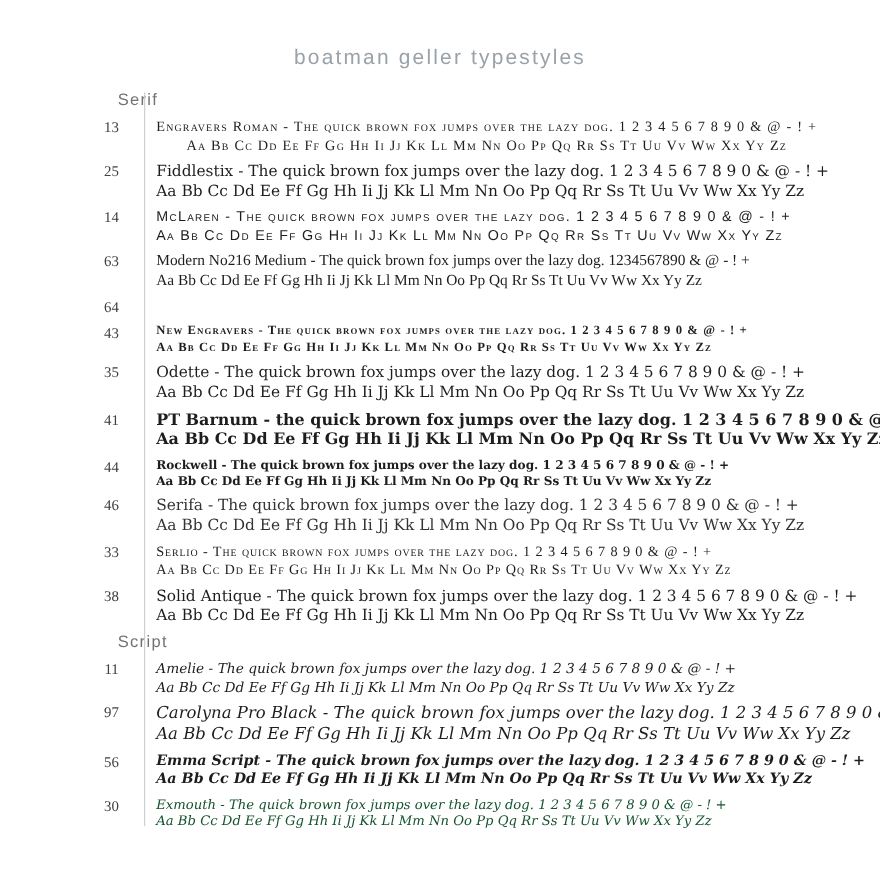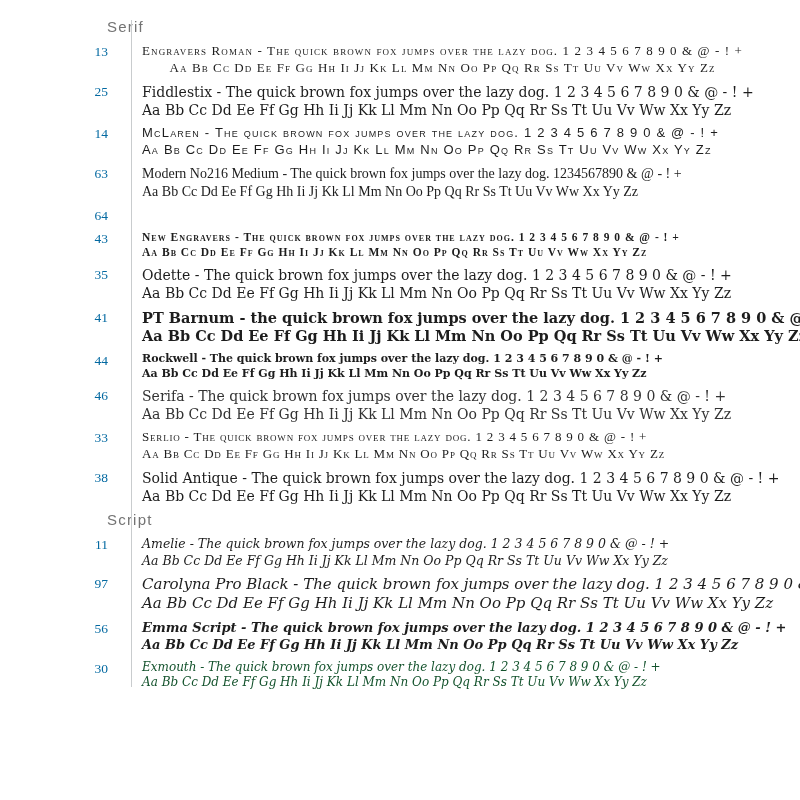--- a/index.html
+++ b/index.html
@@ -41,21 +41,21 @@
   .section-label.script { margin-top: 5px; }
   .row { display: flex; align-items: flex-start; margin-bottom: 6px; }
   .num {
     flex: 0 0 126px;
     box-sizing: border-box;
     text-align: right;
     padding-right: 18px;
     padding-top: 1px;
     font-family: "Liberation Serif", serif;
     font-size: 13.5px;
-    color: #0369a1;
+    color: #404040;
   }
   .lines { padding-left: 16px; }
   .sample, .alphabet { line-height: 1.3; white-space: nowrap; color: #1d1d1d; }
 
   
   .f-engravers   .sample, .f-engravers   .alphabet { font-family:"Liberation Serif",serif; font-variant:small-caps; font-size:13px; letter-spacing:1.1px;text-align:center; }
   .f-fiddlestix  .sample, .f-fiddlestix  .alphabet { font-family:"DejaVu Serif",serif; font-size:14px; }
   .f-mclaren     .sample, .f-mclaren     .alphabet { font-family:"Liberation Sans",sans-serif; font-variant:small-caps; font-size:13px; letter-spacing:1.2px; }
   .f-modern      .sample, .f-modern      .alphabet { font-family:"Liberation Serif",serif; font-size:14px; }
   .f-naive       .sample, .f-naive       .alphabet { font-family:"Liberation Sans",sans-serif; font-weight:300; font-size:13.5px; letter-spacing:0.6px; color:#2c2c2c; }
@@ -68,20 +68,21 @@
   .f-solidantique .sample, .f-solidantique .alphabet { font-family:"DejaVu Serif",serif; font-weight:300; font-size:14px; }
   .f-amelie      .sample, .f-amelie      .alphabet { font-family:"DejaVu Serif",serif; font-style:italic; font-size:12.5px; }
   .f-carolyna    .sample, .f-carolyna    .alphabet { font-family:"DejaVu Serif",serif; font-style:italic; font-size:15px; }
   .f-emma        .sample, .f-emma        .alphabet { font-family:"DejaVu Serif",serif; font-style:italic; font-weight:700; font-size:13px; }
   .f-exmouth     .sample, .f-exmouth     .alphabet { font-family:"DejaVu Serif",serif; font-style:italic; font-size:12px; color:#14532d; }
 </style>
 </head>
 <body>
 
 <div class="page">
+  <div class="title">boatman geller typestyles</div>
 
   <div class="list">
     <div class="column-divider"></div>
 
     <div class="section-label">Serif</div>
 
     <div class="row f-engravers">
       <div class="num">13</div>
       <div class="lines">
         <div class="sample">Engravers Roman - The quick brown fox jumps over the lazy dog. 1 2 3 4 5 6 7 8 9 0 &amp; @ - ! +</div>

